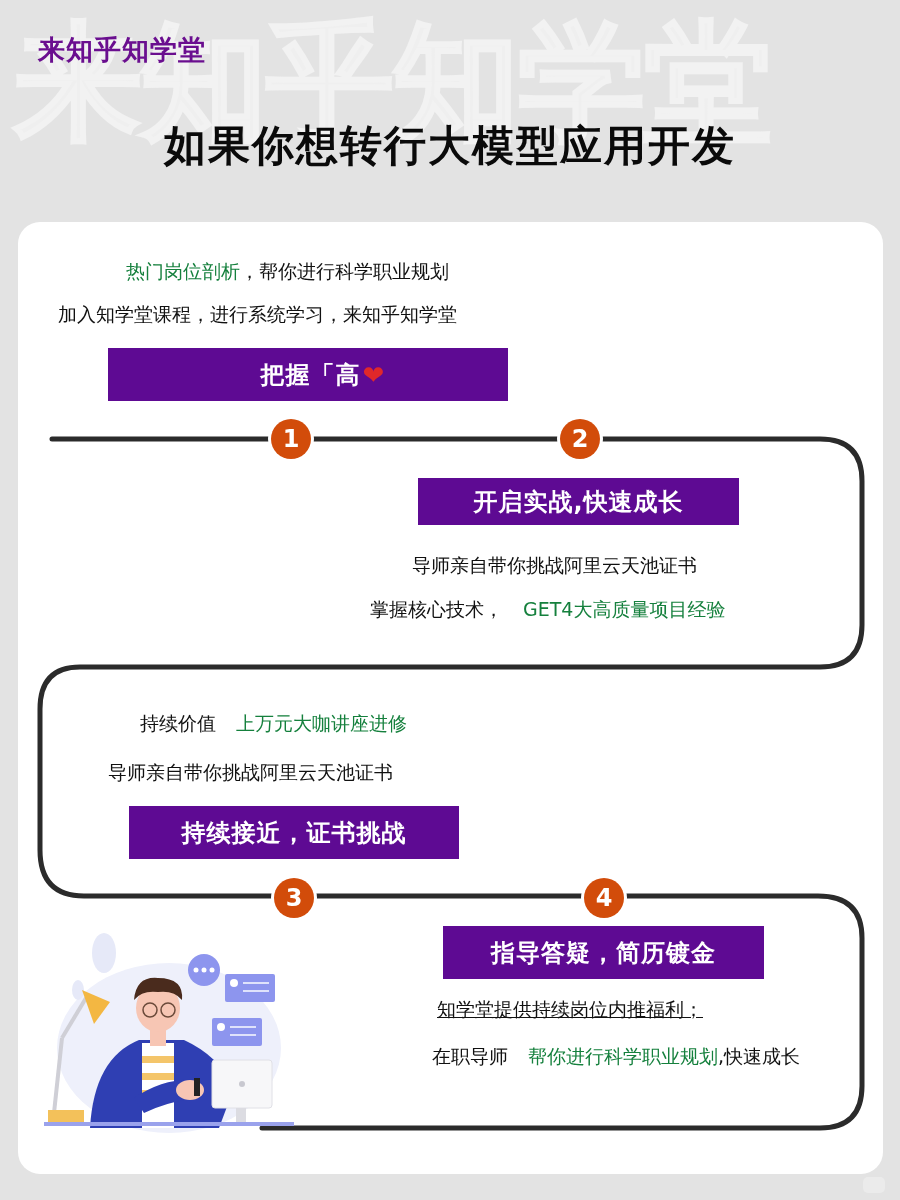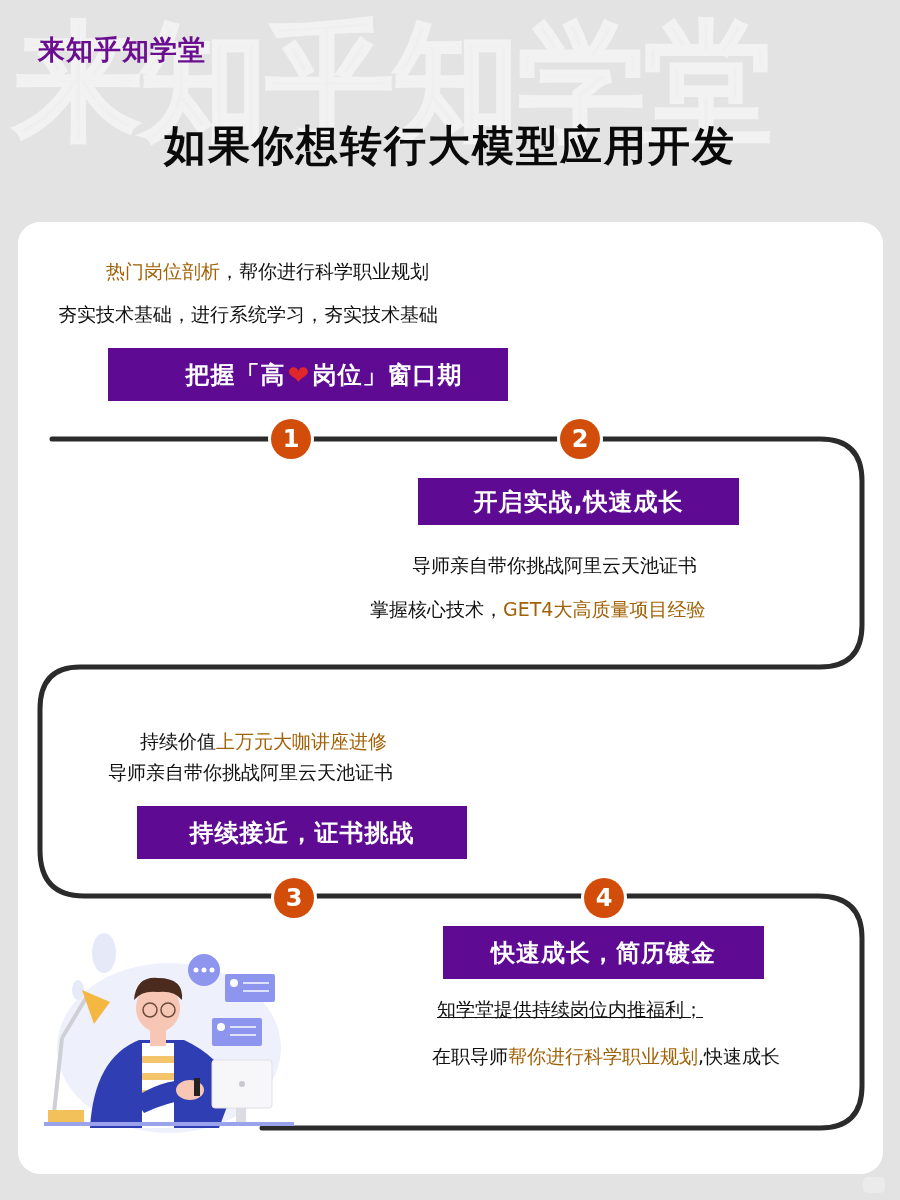--- a/index.html
+++ b/index.html
@@ -24,21 +24,21 @@
   .title {
     position: absolute; left: 0; width: 900px; top: 118px;
     text-align: center; font-size: 42px; font-weight: 900; color: #0a0a0a;
     letter-spacing: 2px;
   }
   .card {
     position: absolute; left: 18px; top: 222px; width: 865px; height: 952px;
     background: #ffffff; border-radius: 22px;
   }
   .txt { position: absolute; font-size: 19px; color: #111; white-space: nowrap; }
-  .red { color: #a16207; }
+  .red { color: #15803d; margin-left: 20px; }
   .banner {
     position: absolute; background: #5e0a93; color: #fff;
     font-size: 24px; font-weight: 900; text-align: center;
     display: flex; align-items: center; justify-content: center;
     letter-spacing: 1px;
   }
   .heart { color: #e0282a; font-size: 26px; margin: 0 2px; }
   svg.path { position: absolute; left: 0; top: 0; }
   .badge {
     position: absolute; width: 40px; height: 40px; border-radius: 50%;
@@ -78,50 +78,49 @@
     <span>3</span>
   </div>
 <div class="badge" style="left:584px; top:878px;">
     <span>4</span>
   </div>
 
 <div class="txt" style="left:106px; top:259px;">
   <span class="red">热门岗位剖析</span><span>，帮你进行科学职业规划</span>
 </div>
 <div class="txt" style="left:58px; top:302px;">
-  <span>夯实技术基础，进行系统学习，夯实技术基础</span>
+  <span>加入知学堂课程，进行系统学习，来知乎知学堂</span>
 </div>
 <div class="banner" style="left:108px; top:348px; width:400px; height:53px;padding-left:32px;">
   <span>把握「高</span>
     <span class="heart">❤</span>
-    <span>岗位」窗口期</span>
 </div>
 
 <div class="banner" style="left:418px; top:478px; width:321px; height:47px;">
   <span>开启实战,快速成长</span>
 </div>
 <div class="txt" style="left:412px; top:553px;">
   <span>导师亲自带你挑战阿里云天池证书</span>
 </div>
 <div class="txt" style="left:370px; top:597px;">
   <span>掌握核心技术，</span><span class="red">GET4大高质量项目经验</span>
 </div>
 
-<div class="txt" style="left:140px; top:729px;">
+<div class="txt" style="left:140px; top:711px;">
   <span>持续价值</span><span class="red">上万元大咖讲座进修</span>
 </div>
 <div class="txt" style="left:108px; top:760px;">
   <span>导师亲自带你挑战阿里云天池证书</span>
 </div>
-<div class="banner" style="left:129px; top:806px; width:330px; height:53px;margin-left:8px;">
+<div class="banner" style="left:129px; top:806px; width:330px; height:53px;">
   <span>持续接近，证书挑战</span>
 </div>
 
 <div class="banner" style="left:443px; top:926px; width:321px; height:53px;">
-  <span>快速成长，简历镀金</span>
+  <span>指导答疑，简历镀金</span>
 </div>
 <div class="txt" style="left:437px; top:997px;text-decoration:underline;">
   <span>知学堂提供持续岗位内推福利；</span>
 </div>
 <div class="txt" style="left:432px; top:1044px;">
   <span>在职导师</span><span class="red">帮你进行科学职业规划</span><span>,快速成长</span>
 </div>
 
 <svg class="illus" width="250" height="205" viewBox="0 0 250 205">
 

